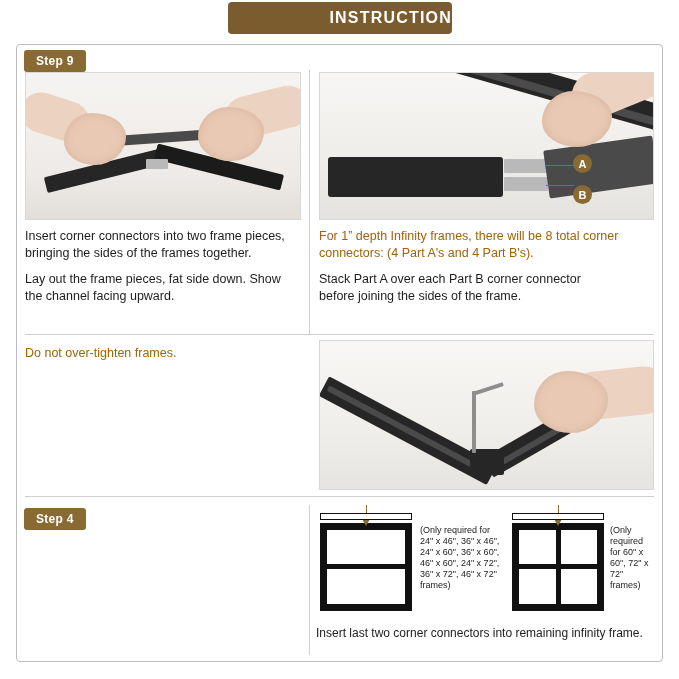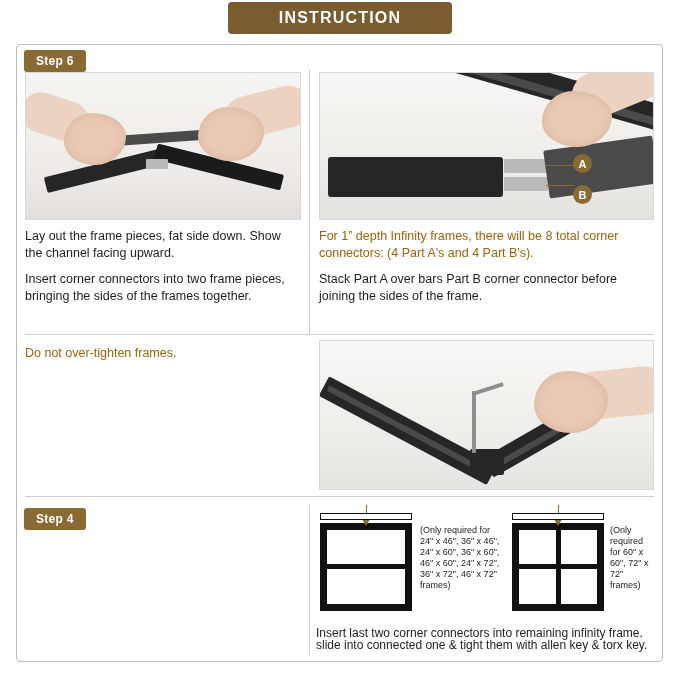--- a/index.html
+++ b/index.html
@@ -26,21 +26,21 @@
   .header-banner {
     position: absolute;
     top: 2px;
     left: 228px;
     width: 224px;
     height: 32px;
     background: #7a5c2e;
     border-radius: 4px;
     display: flex;
     align-items: center;
-    justify-content: center;
+    justify-content: flex-end;
   }
   .header-banner .title {
     color: #ffffff;
     font-size: 16px;
     font-weight: bold;
     letter-spacing: 1.2px;
   }
 
   
   .outer-box {
@@ -189,21 +189,21 @@
 <body>
 
 <div class="page">
 
   <div class="header-banner">
     <span class="title">INSTRUCTION</span>
   </div>
 
   <div class="outer-box"></div>
 
-  <div class="step-tag" id="step1-tag">Step 6</div>
+  <div class="step-tag" id="step1-tag">Step 9</div>
 
   <div class="hr" style="left:25px; top:334px; width:629px;"></div>
   <div class="hr" style="left:25px; top:496px; width:629px;"></div>
   <div class="vr" style="left:309px; top:70px; height:264px;"></div>
   <div class="vr" style="left:309px; top:505px; height:150px;"></div>
 
   <div class="photo" style="left:25px; top:72px; width:276px; height:148px;">
     <div class="bg"></div>
 
     <div style="position:absolute; left:0; top:0; width:100%; height:100%; background:linear-gradient(180deg,#f6f4f2 0%,#edeae7 70%,#e2dfdb 100%);"></div>
@@ -235,27 +235,27 @@
     <div class="arm" style="left:250px; top:-10px; width:96px; height:46px; transform:rotate(-22deg);"></div>
     <div class="hand" style="left:222px; top:18px; width:70px; height:56px;"></div>
 
     <div class="leader" style="left:226px; top:92px; width:28px;"></div>
     <div class="leader" style="left:226px; top:112px; width:28px;"></div>
   </div>
   <div class="callout" style="left:573px; top:154px;">A</div>
   <div class="callout" style="left:573px; top:185px;">B</div>
 
   <div class="txt" style="left:25px; top:228px; width:272px;">
+    <p>Insert corner connectors into two frame pieces, bringing the sides of the frames together.</p>
     <p>Lay out the frame pieces, fat side down. Show the channel facing upward.</p>
-    <p>Insert corner connectors into two frame pieces, bringing the sides of the frames together.</p>
   </div>
 
   <div class="txt" style="left:319px; top:228px; width:300px;">
     <p class="brown">For 1” depth Infinity frames, there will be 8 total corner connectors: (4 Part A's and 4 Part B's).</p>
-    <p>Stack Part A over bars Part B corner connector before joining the sides of the frame.</p>
+    <p>Stack Part A over each Part B corner connector before joining the sides of the frame.</p>
   </div>
 
   <div class="txt" style="left:25px; top:345px; width:280px;">
     <p class="brown">Do not over-tighten frames.</p>
   </div>
 
   <div class="photo" style="left:319px; top:340px; width:335px; height:150px;">
     <div class="bg"></div>
     <div style="position:absolute; left:0; top:0; width:100%; height:100%; background:linear-gradient(180deg,#f8f7f5 0%,#f0eeeb 60%,#e6e4e0 100%);"></div>
 
@@ -298,16 +298,15 @@
       <div class="bar-h" style="left:7px; top:41px; width:78px; height:5px;"></div>
       <div class="bar-v" style="left:44px; top:7px; width:5px; height:74px;"></div>
     </div>
     <div class="arrow-stem" style="left:242px; top:0; height:16px;"></div>
     <div class="arrow-down" style="left:238px; top:14px;"></div>
     <div class="bar-white" style="left:196px; top:8px; width:92px; height:7px;"></div>
 
     <div class="note" style="left:294px; top:20px; width:44px;">(Only required for 60" x 60", 72" x 72" frames)</div>
 
     <div class="caption" style="left:0px; top:122px; width:336px;">Insert last two corner connectors into remaining infinity frame.</div>
-    <div class="caption" style="left:0px; top:134px; width:336px;">slide into connected one &amp; tight them with allen key &amp; torx key.</div>
   </div>
 
 </div>
 
 </body></html>

